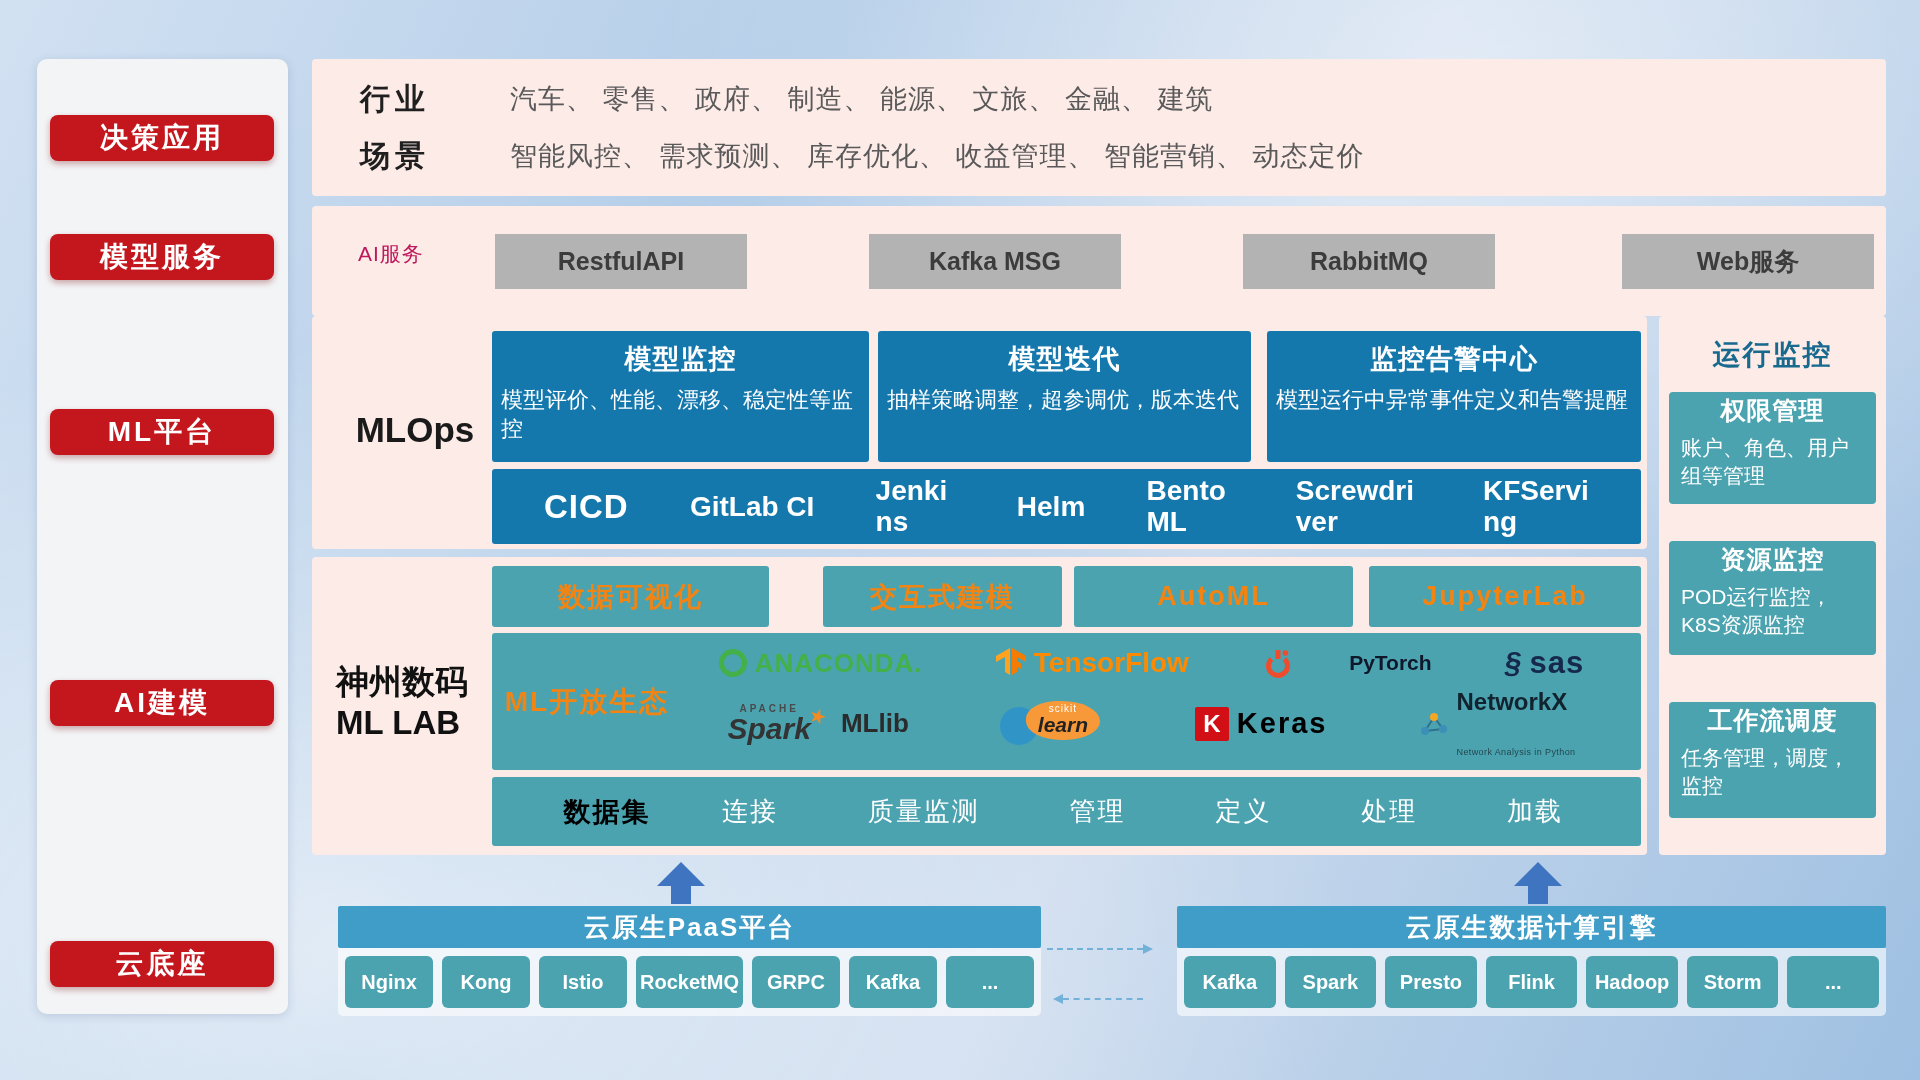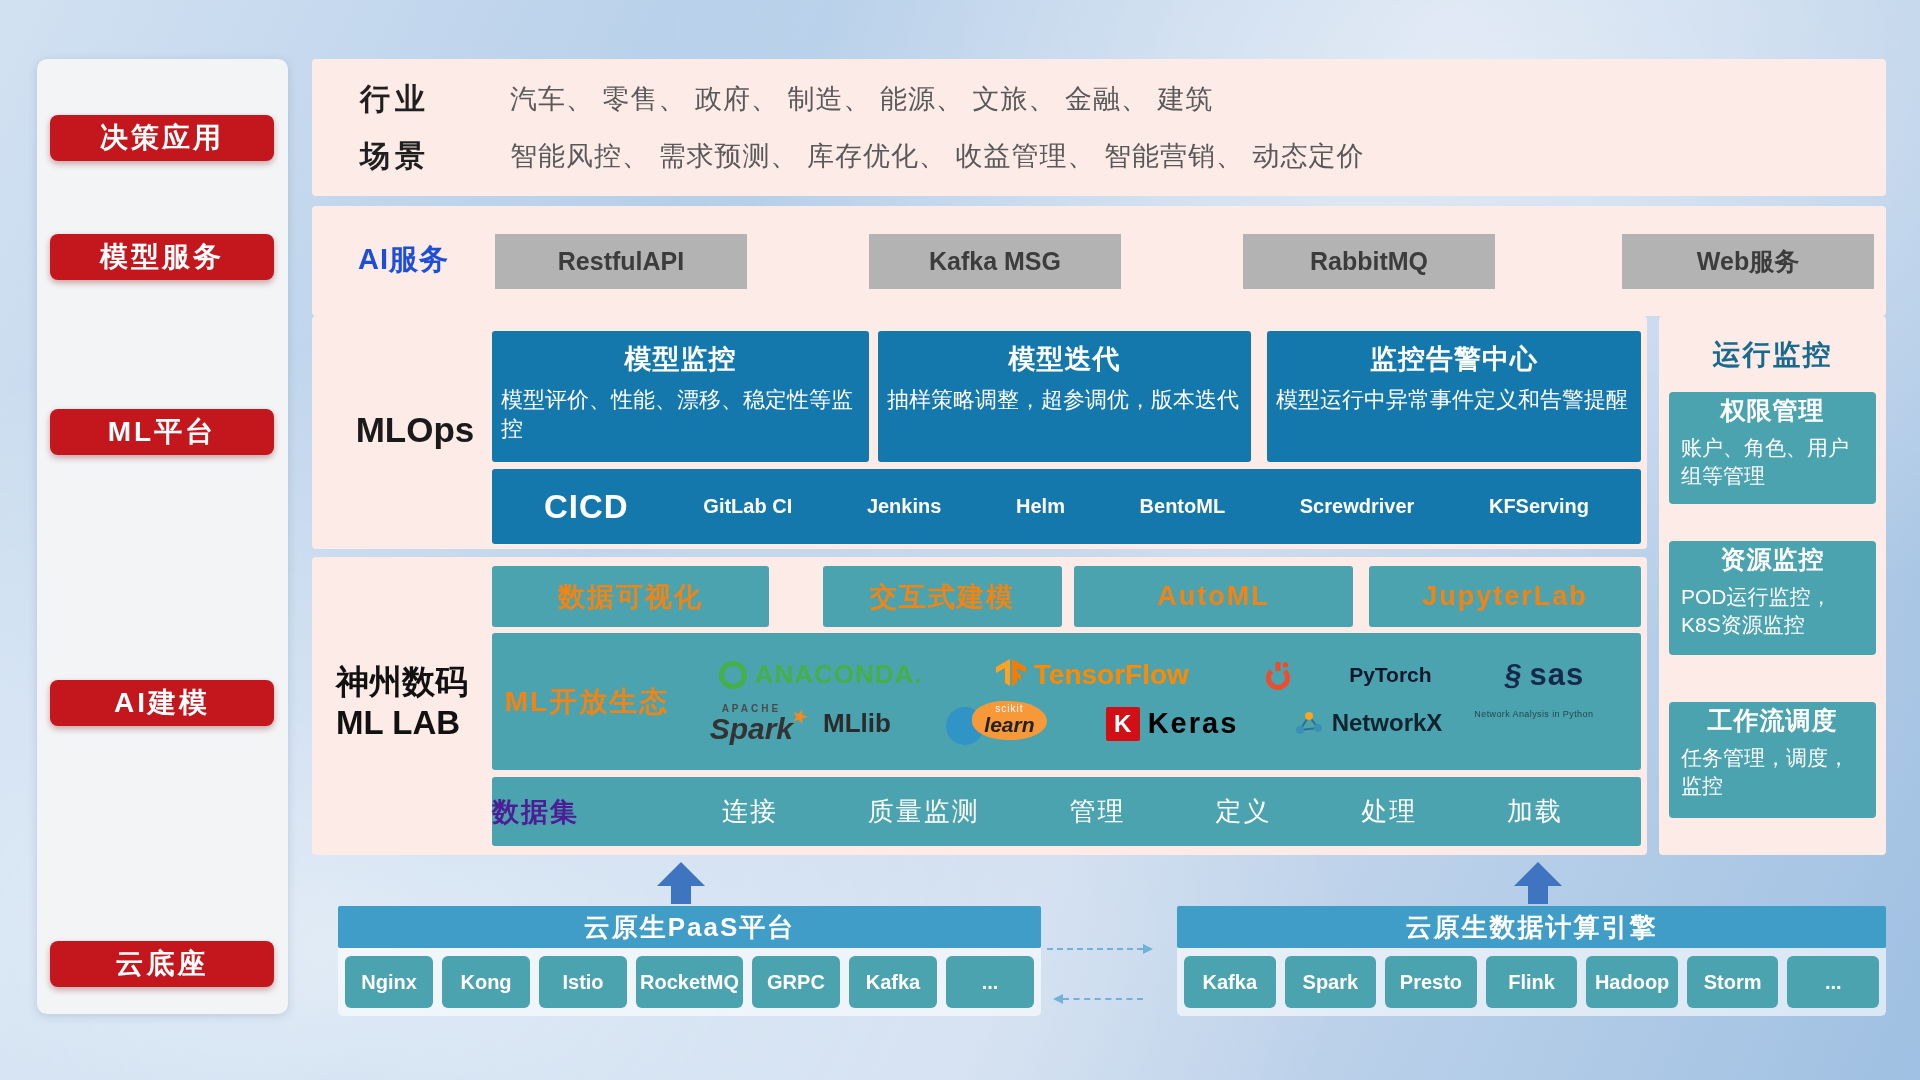--- a/index.html
+++ b/index.html
@@ -25,36 +25,36 @@
 
   
   .top-panel { left:312px; top:59px; width:1574px; height:137px;
     display:flex; flex-direction:column; justify-content:center; gap:16px; padding-left:48px; }
   .top-row { display:flex; align-items:center; }
   .top-label { width:150px; font-size:30px; font-weight:bold; color:#1f1f1f; letter-spacing:5px; }
   .top-value { font-size:27px; color:#595959; letter-spacing:1px; }
 
   
   .ai-panel { left:312px; top:206px; width:1574px; height:110px; }
-  .ai-label { position:absolute; left:46px; top:34px; font-size:29px; font-weight:bold; color:#1d4ed8; letter-spacing:1px; }
+  .ai-label { position:absolute; left:46px; top:34px; font-size:21px; font-weight:normal; color:#be185d; letter-spacing:1px; }
   .gray-btn { position:absolute; top:28px; width:252px; height:55px; background:#b3b3b3; color:#3c3c3c;
     font-size:25px; font-weight:bold; display:flex; align-items:center; justify-content:center; cursor:pointer; }
 
   
   .mlops-panel { left:312px; top:316px; width:1335px; height:233px; }
   .mlops-label { position:absolute; left:28px; top:94px; width:150px; text-align:center;
     font-size:35px; font-weight:bold; color:#1a1a1a; }
   .blue-card { position:absolute; top:15px; height:131px; background:#1478ad; border-radius:3px;
     color:#fff; padding:10px 9px 0; }
   .card-title { text-align:center; font-size:27px; font-weight:bold; margin-bottom:8px; letter-spacing:1px; }
   .card-desc { font-size:22px; line-height:1.32; }
   .cicd-bar { position:absolute; left:180px; top:153px; width:1149px; height:75px; background:#1478ad;
     border-radius:3px; color:#fff; display:flex; align-items:center; justify-content:space-between; padding:0 52px; }
   .cicd-title { font-size:33px; font-weight:bold; letter-spacing:1px; }
-  .cicd-item { font-size:20px; font-weight:bold; white-space:nowrap; }
+  .cicd-item { font-size:28px; font-weight:bold; white-space:nowrap; }
   .brk { white-space:normal; word-break:break-all; line-height:1.08; text-align:left; }
   .w80{max-width:80px;} .w88{max-width:88px;} .w126{max-width:126px;} .w106{max-width:106px;}
 
   
   .monitor-panel { left:1659px; top:316px; width:227px; height:539px; }
   .monitor-title { text-align:center; margin-top:20px; font-size:28px; font-weight:bold; color:#17698e; letter-spacing:2px; }
   .monitor-card { position:absolute; left:10px; width:207px; background:#4ba3b0; border-radius:4px;
     color:#fff; padding:2px 12px 0; }
   .mcard-title { text-align:center; font-size:25px; font-weight:bold; margin-bottom:7px; letter-spacing:1px; }
   .mcard-desc { font-size:21px; line-height:1.35; }
@@ -91,27 +91,27 @@
   .skl-circle { position:absolute; left:0; top:6px; width:38px; height:38px; background:#3194c6; border-radius:50%; }
   .skl-badge { position:absolute; left:26px; top:0; background:#f89939; border-radius:46% 54% 50% 50%;
     padding:3px 12px 5px; text-align:center; }
   .skl-scikit { font-size:10px; color:#fff; display:block; line-height:1; letter-spacing:1px; }
   .skl-learn { font-size:21px; font-weight:bold; font-style:italic; color:#222; line-height:1; display:block; }
 
   .keras-k { width:34px; height:34px; background:#d10f15; color:#fff; font-size:24px; font-weight:bold;
     display:inline-flex; align-items:center; justify-content:center; border-radius:2px; }
   .keras-text { color:#000000; font-size:29px; font-weight:bold; letter-spacing:2px; }
 
-  .nx-textwrap { display:flex; flex-direction:row; line-height:1.1;gap:32px; }
+  .nx-textwrap { display:flex; flex-direction:column; line-height:1.1;gap:32px; }
   .nx-text { color:#10232e; font-size:24px; font-weight:bold; }
   .nx-sub { color:#23484f; font-size:9px; letter-spacing:0.4px; }
 
   .dataset-bar { position:absolute; left:180px; top:220px; width:1149px; height:69px; background:#4ba3b0;
     border-radius:3px; display:flex; align-items:center; color:#fff; }
-  .dataset-label { width:230px; text-align:left; color:#4c1d95; font-size:27px; font-weight:bold; letter-spacing:2px; }
+  .dataset-label { width:230px; text-align:center; color:#000000; font-size:27px; font-weight:bold; letter-spacing:2px; }
   .dataset-items { flex:1; display:flex; justify-content:space-between; padding-right:78px; font-size:26px; letter-spacing:2px; }
 
   
   .up-arrow { position:absolute; top:862px; width:48px; height:44px; }
   .up-arrow .tri { display:block; width:0; height:0; border-left:24px solid transparent;
     border-right:24px solid transparent; border-bottom:24px solid #3e74c0; }
   .up-arrow .stem { display:block; width:20px; height:18px; background:#3e74c0; margin:0 auto; }
 
   .cloud-group { position:absolute; top:906px;padding-left:26px; }
   .cloud-bar { height:42px; background:#3f9dc7; color:#fff; font-size:26px; font-weight:bold;

